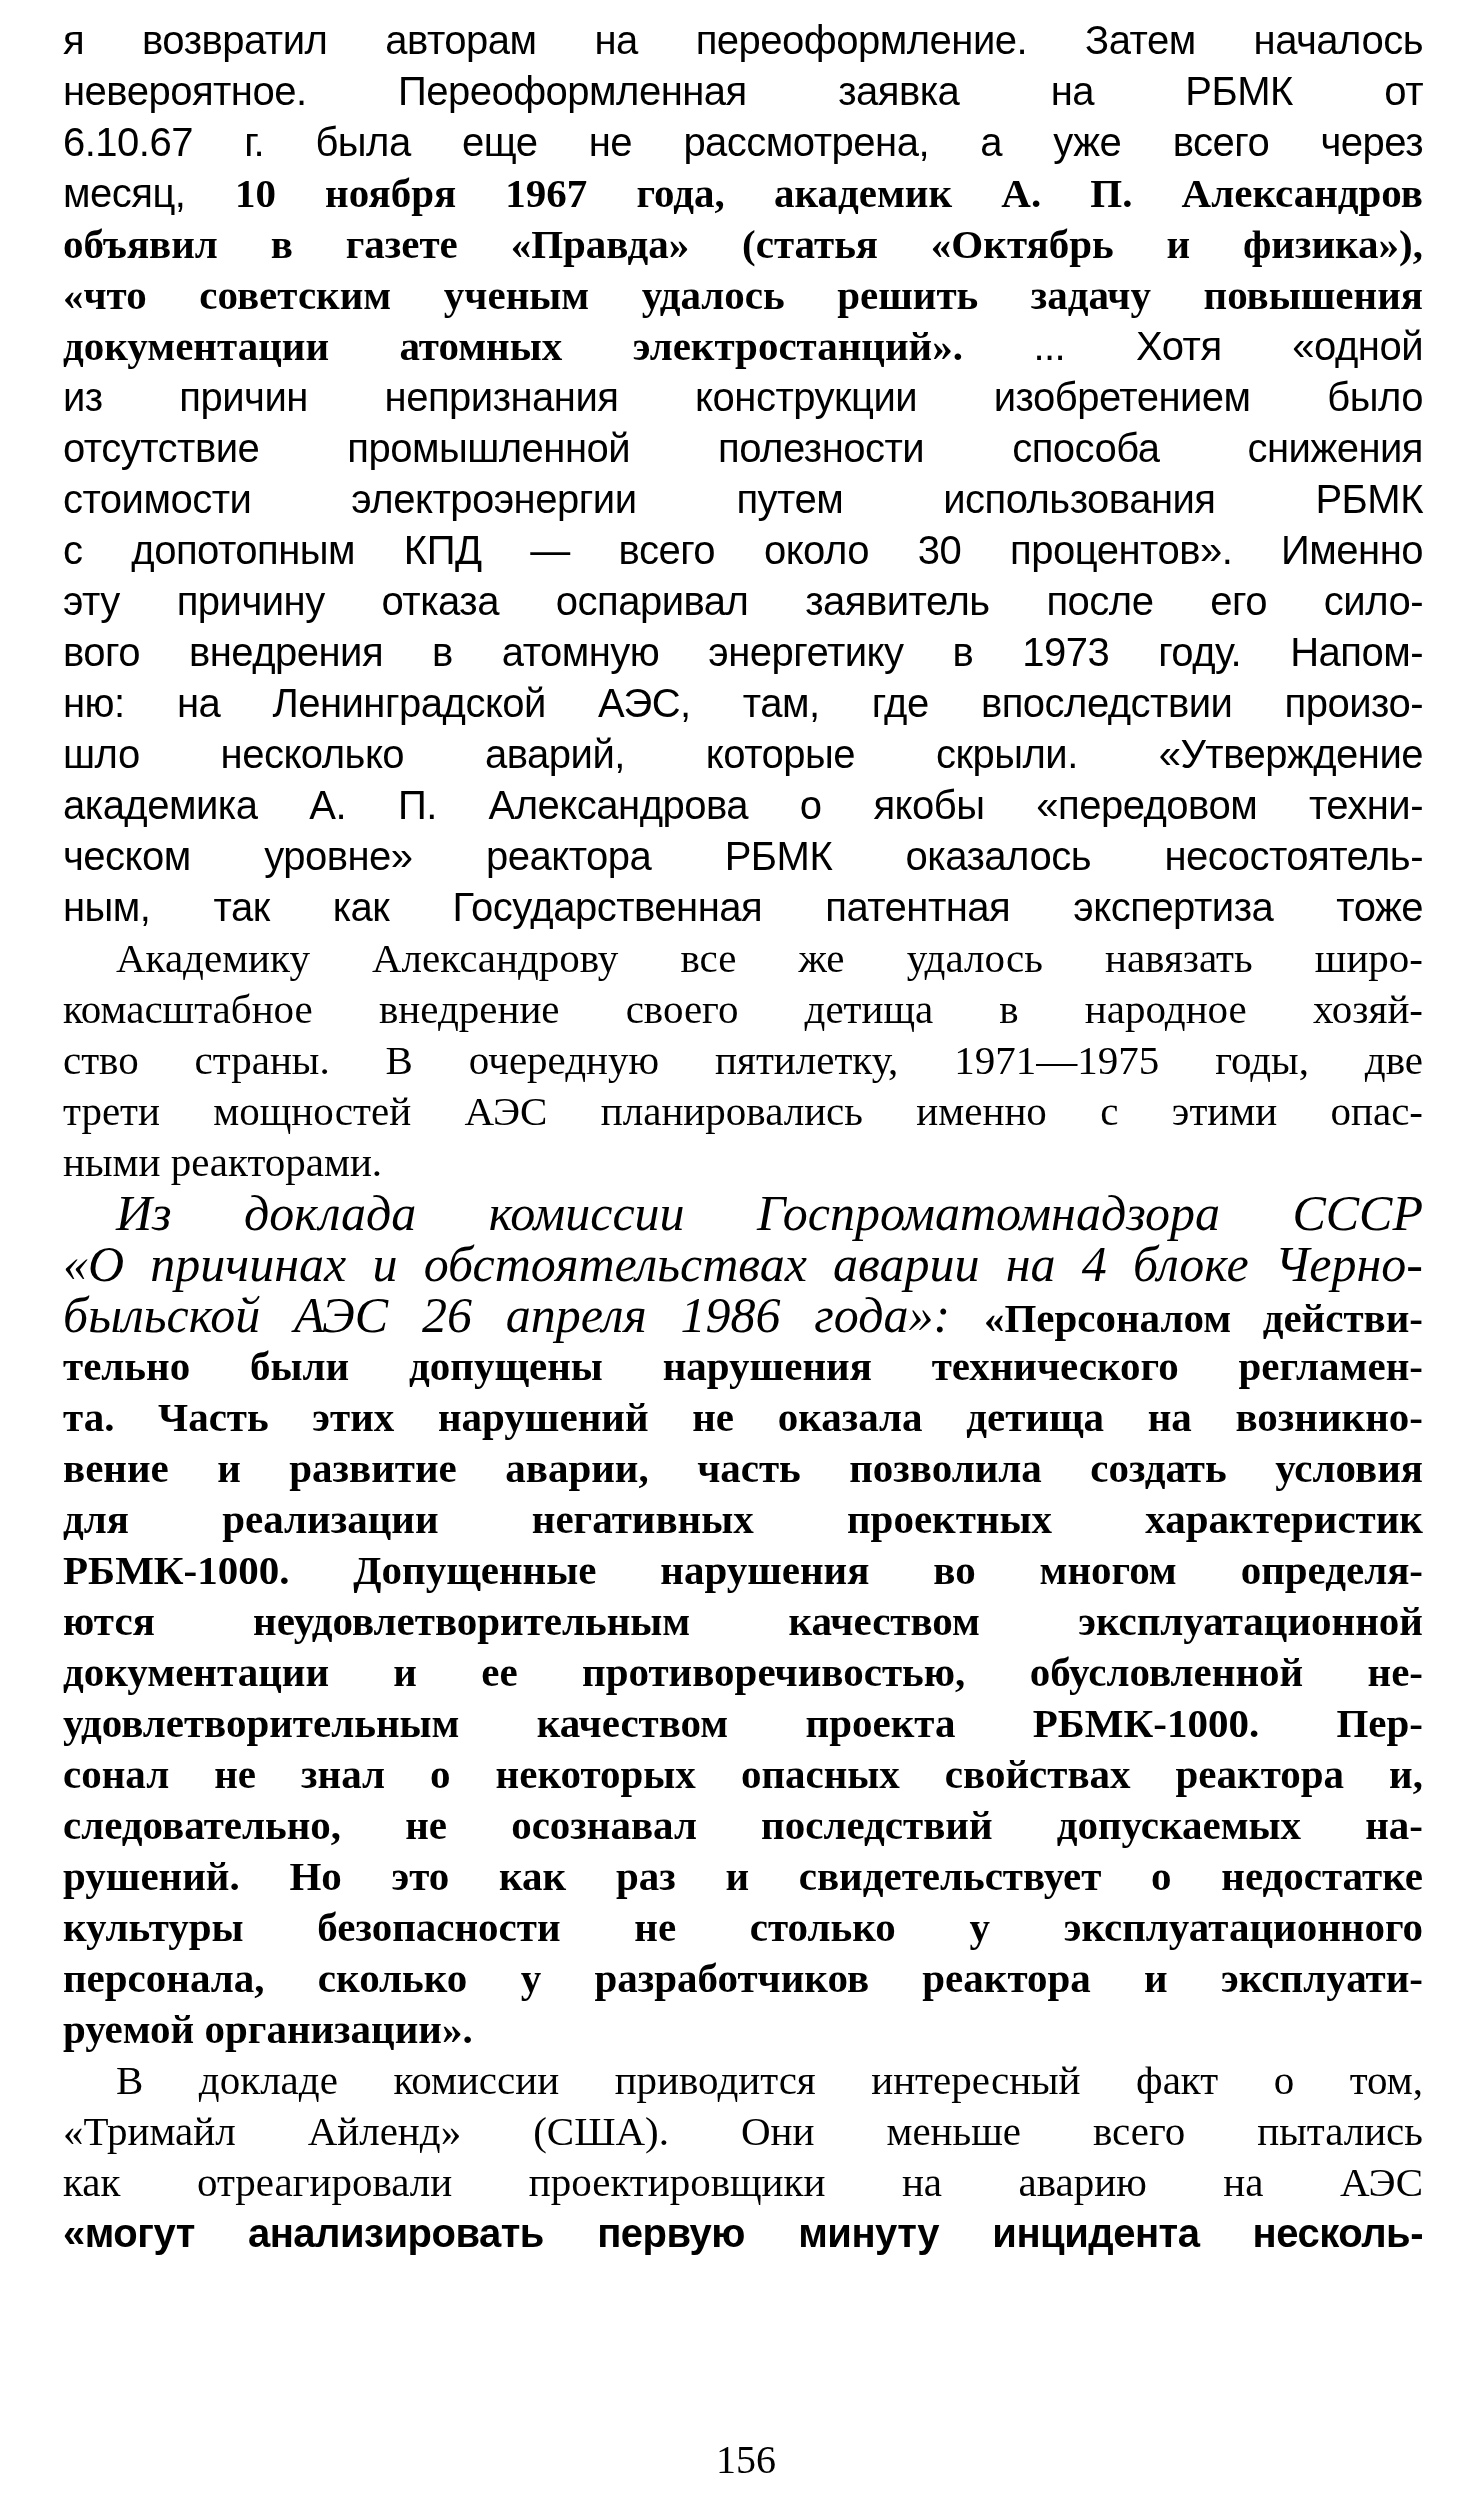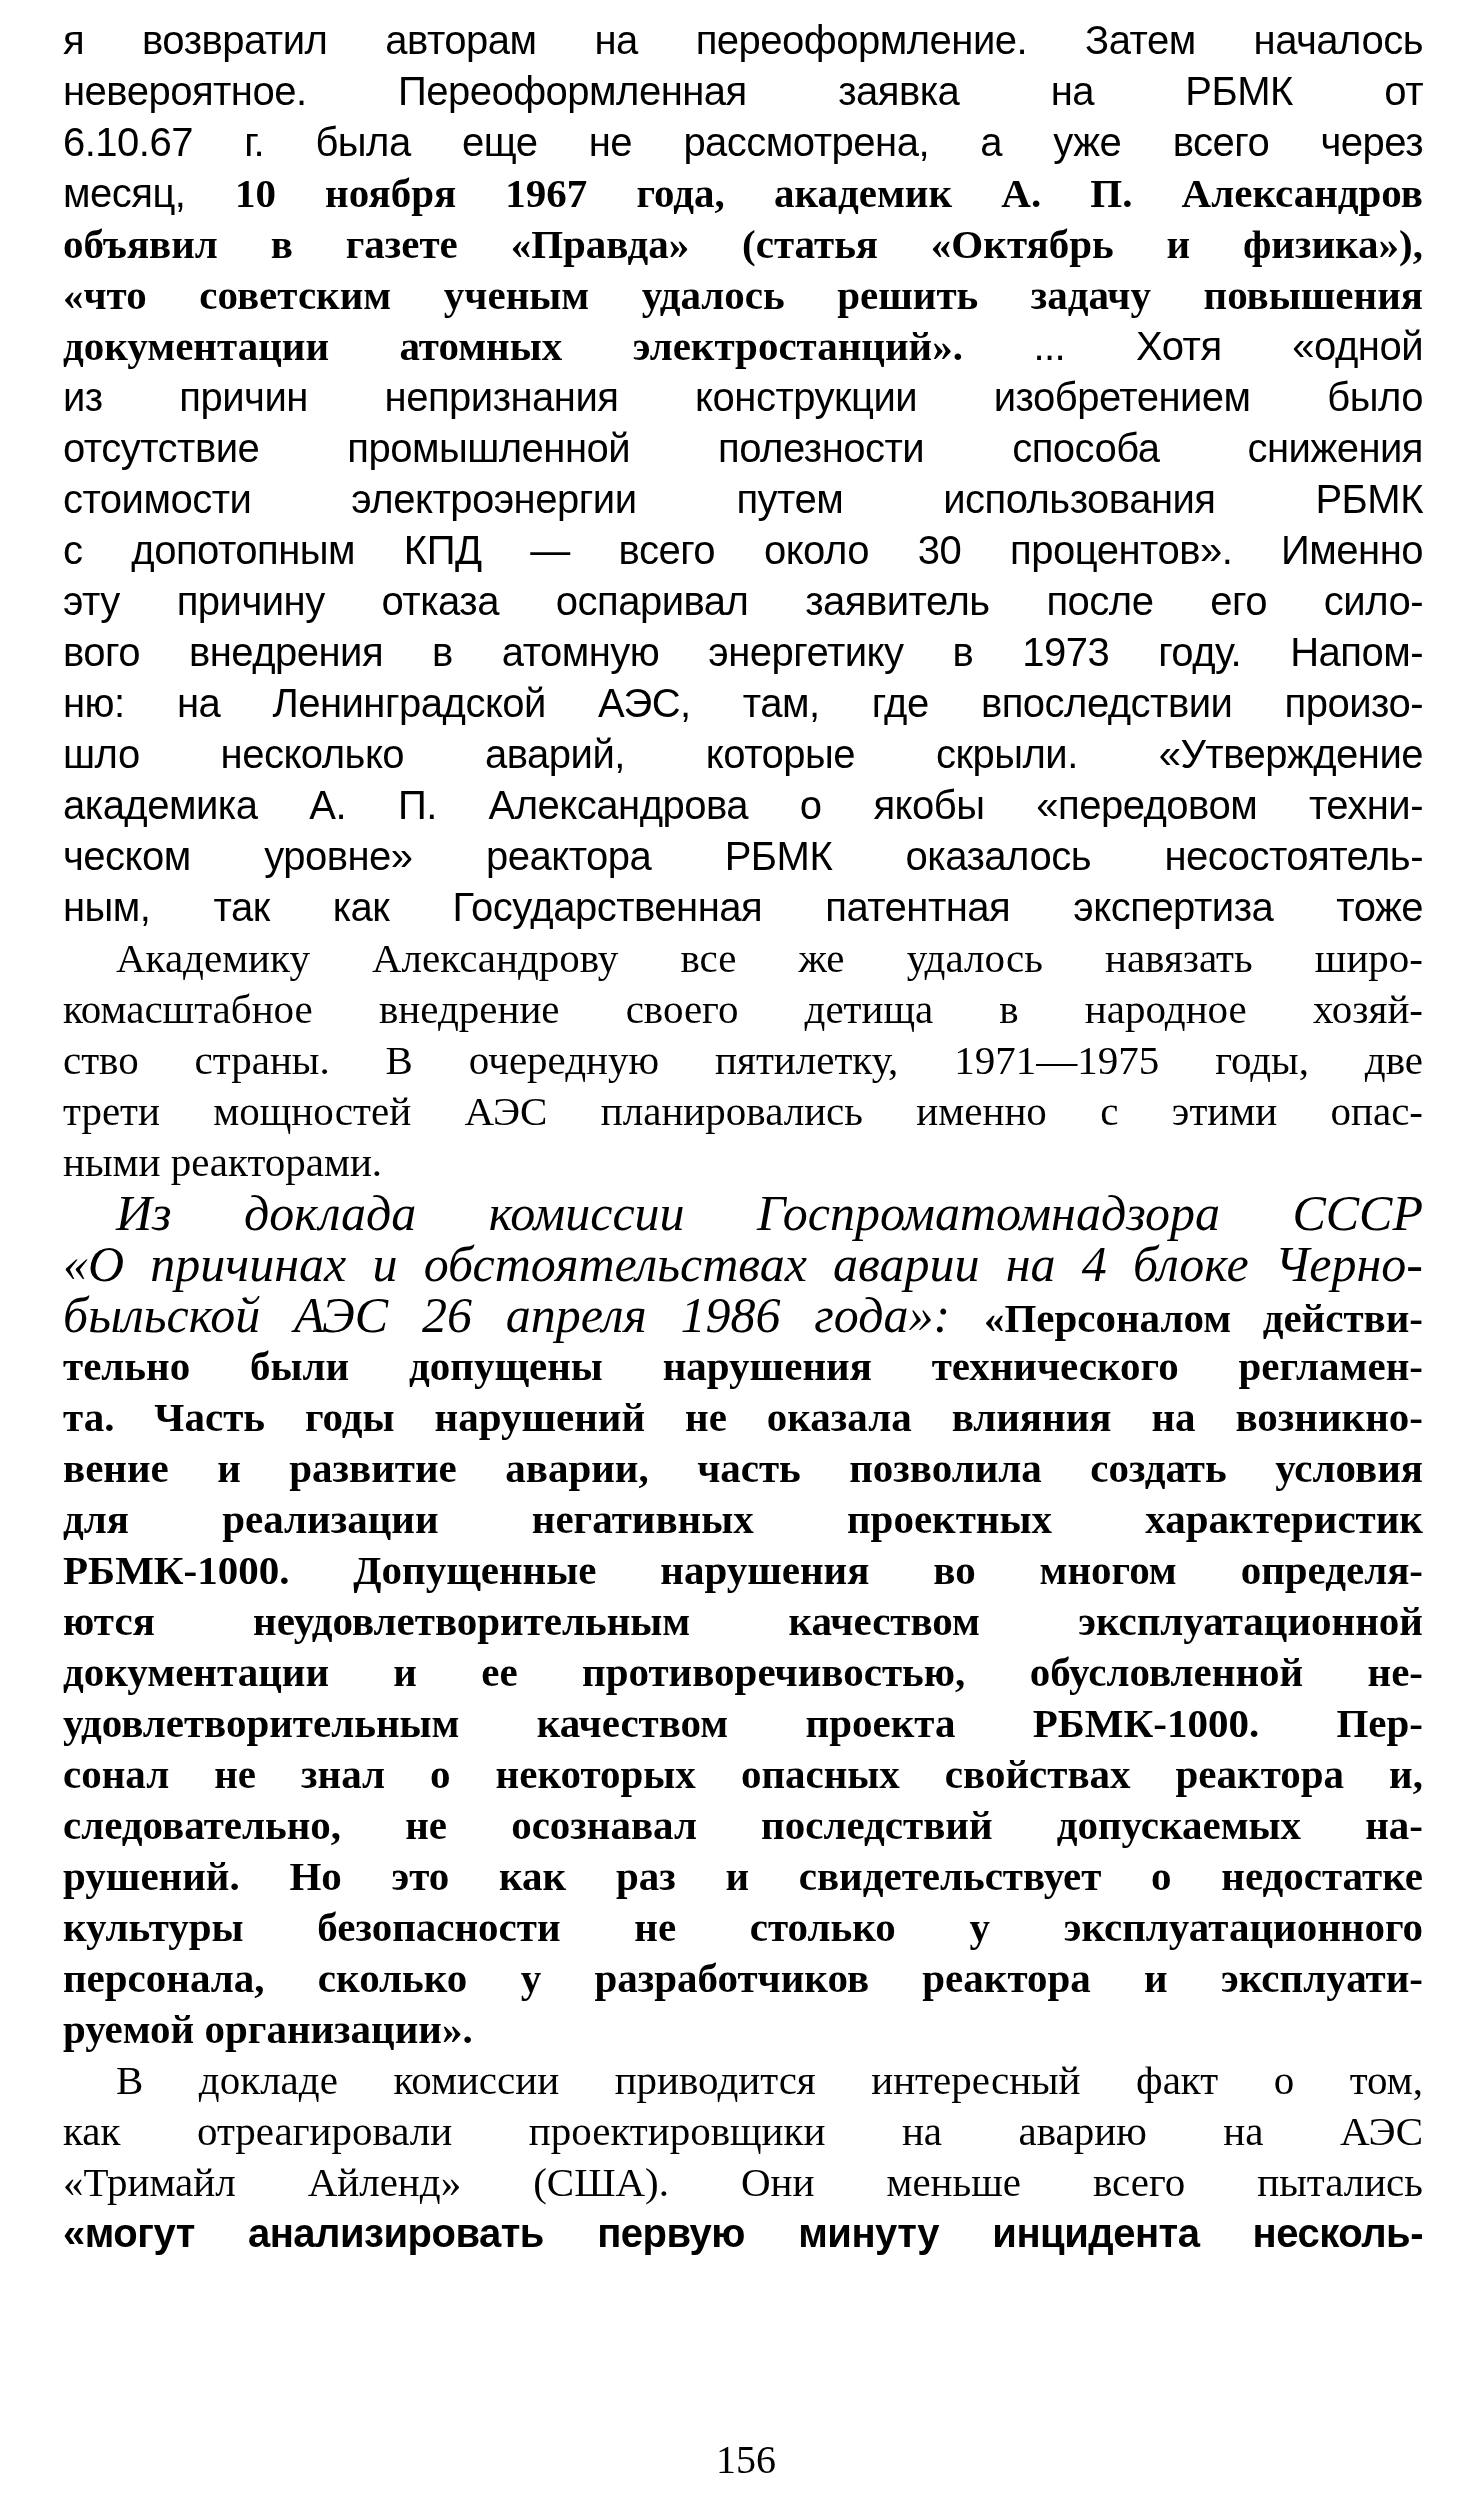--- a/index.html
+++ b/index.html
@@ -98,33 +98,33 @@
       <div class="line"><span class="s-sans">ным, так как Государственная патентная экспертиза тоже</span></div>
       <div class="line indent"><span class="s-serif">Академику Александрову все же удалось навязать широ-</span></div>
       <div class="line"><span class="s-serif">комасштабное внедрение своего детища в народное хозяй-</span></div>
       <div class="line"><span class="s-serif">ство страны. В очередную пятилетку, 1971—1975 годы, две</span></div>
       <div class="line"><span class="s-serif">трети мощностей АЭС планировались именно с этими опас-</span></div>
       <div class="line last"><span class="s-serif">ными реакторами.</span></div>
       <div class="line indent"><span class="s-serif-i">Из доклада комиссии Госпроматомнадзора СССР</span></div>
       <div class="line"><span class="s-serif-i">«О причинах и обстоятельствах аварии на 4 блоке Черно-</span></div>
       <div class="line"><span class="s-serif-i">быльской АЭС 26 апреля 1986 года»: </span><span class="s-serif-b">«Персоналом действи-</span></div>
       <div class="line"><span class="s-serif-b">тельно были допущены нарушения технического регламен-</span></div>
-      <div class="line"><span class="s-serif-b">та. Часть годы нарушений не оказала влияния на возникно-</span></div>
+      <div class="line"><span class="s-serif-b">та. Часть этих нарушений не оказала детища на возникно-</span></div>
       <div class="line"><span class="s-serif-b">вение и развитие аварии, часть позволила создать условия</span></div>
       <div class="line"><span class="s-serif-b">для реализации негативных проектных характеристик</span></div>
       <div class="line"><span class="s-serif-b">РБМК-1000. Допущенные нарушения во многом определя-</span></div>
       <div class="line"><span class="s-serif-b">ются неудовлетворительным качеством эксплуатационной</span></div>
       <div class="line"><span class="s-serif-b">документации и ее противоречивостью, обусловленной не-</span></div>
       <div class="line"><span class="s-serif-b">удовлетворительным качеством проекта РБМК-1000. Пер-</span></div>
       <div class="line"><span class="s-serif-b">сонал не знал о некоторых опасных свойствах реактора и,</span></div>
       <div class="line"><span class="s-serif-b">следовательно, не осознавал последствий допускаемых на-</span></div>
       <div class="line"><span class="s-serif-b">рушений. Но это как раз и свидетельствует о недостатке</span></div>
       <div class="line"><span class="s-serif-b">культуры безопасности не столько у эксплуатационного</span></div>
       <div class="line"><span class="s-serif-b">персонала, сколько у разработчиков реактора и эксплуати-</span></div>
       <div class="line last"><span class="s-serif-b">руемой организации».</span></div>
       <div class="line indent"><span class="s-serif">В докладе комиссии приводится интересный факт о том,</span></div>
+      <div class="line"><span class="s-serif">«Тримайл Айленд» (США). Они меньше всего пытались</span></div>
       <div class="line"><span class="s-serif">как отреагировали проектировщики на аварию на АЭС</span></div>
-      <div class="line"><span class="s-serif">«Тримайл Айленд» (США). Они меньше всего пытались</span></div>
       <div class="line"><span class="s-sans-b">«могут анализировать первую минуту инцидента несколь-</span></div>
     </div>
   <div class="page-number">156</div>
 </div>
 
 
 </body></html>

